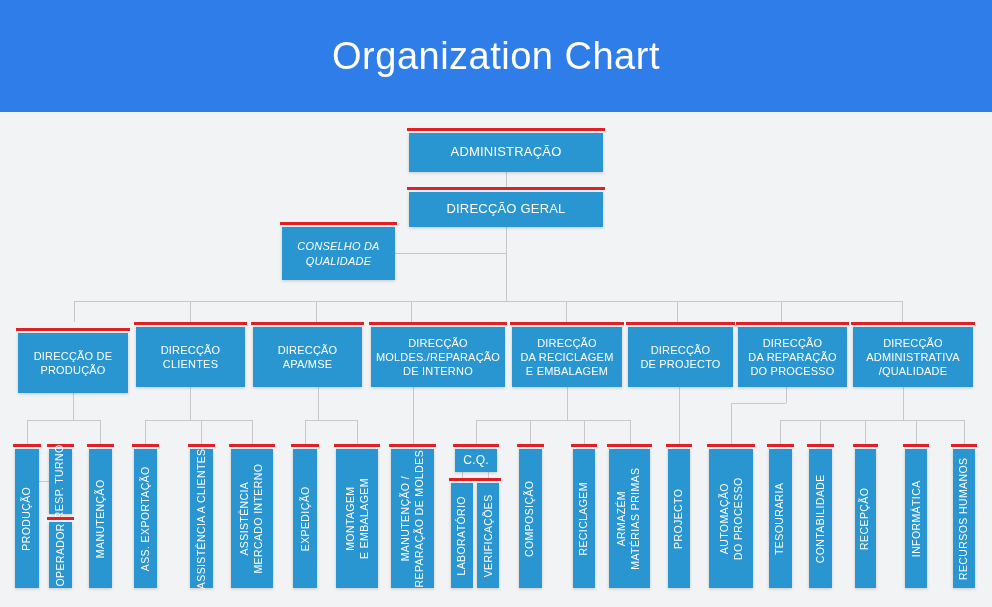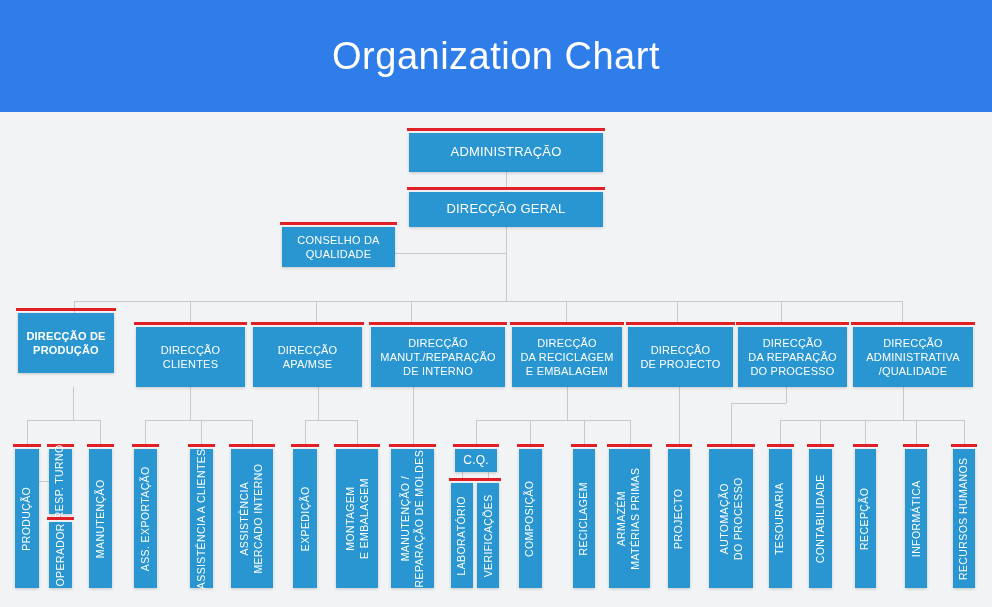--- a/index.html
+++ b/index.html
@@ -92,48 +92,48 @@
     <div class="node h" style="left: 409px; top: 80px; width: 194px; height: 35px; font-size: 13px;">
       <div class="label">
         <div class="line">DIRECÇÃO GERAL</div>
       </div>
     </div>
     <div class="node h" style="left: 409px; top: 21px; width: 194px; height: 39px; font-size: 13px;">
       <div class="label">
         <div class="line">ADMINISTRAÇÃO</div>
       </div>
     </div>
-    <div class="node h" style="left: 282px; top: 115px; width: 113px; height: 40px;">
+    <div class="node h" style="left: 282px; top: 115px; width: 113px; height: 53px; font-style: italic;">
       <div class="label">
         <div class="line">CONSELHO DA</div>
         <div class="line">QUALIDADE</div>
       </div>
     </div>
-    <div class="node h" style="left: 18px; top: 201px; width: 96px; height: 60px; font-weight: bold;">
+    <div class="node h" style="left: 18px; top: 221px; width: 110px; height: 60px;">
       <div class="label">
         <div class="line">DIRECÇÃO DE</div>
         <div class="line">PRODUÇÃO</div>
       </div>
     </div>
     <div class="node h" style="left: 136px; top: 215px; width: 109px; height: 60px;">
       <div class="label">
         <div class="line">DIRECÇÃO</div>
         <div class="line">CLIENTES</div>
       </div>
     </div>
     <div class="node h" style="left: 253px; top: 215px; width: 109px; height: 60px;">
       <div class="label">
         <div class="line">DIRECÇÃO</div>
         <div class="line">APA/MSE</div>
       </div>
     </div>
     <div class="node h" style="left: 371px; top: 215px; width: 134px; height: 60px;">
       <div class="label">
         <div class="line">DIRECÇÃO</div>
-        <div class="line">MANUT./REPARAÇÃO</div>
+        <div class="line">MOLDES./REPARAÇÃO</div>
         <div class="line">DE INTERNO</div>
       </div>
     </div>
     <div class="node h" style="left: 512px; top: 215px; width: 110px; height: 60px;">
       <div class="label">
         <div class="line">DIRECÇÃO</div>
         <div class="line">DA RECICLAGEM</div>
         <div class="line">E EMBALAGEM</div>
       </div>
     </div>

